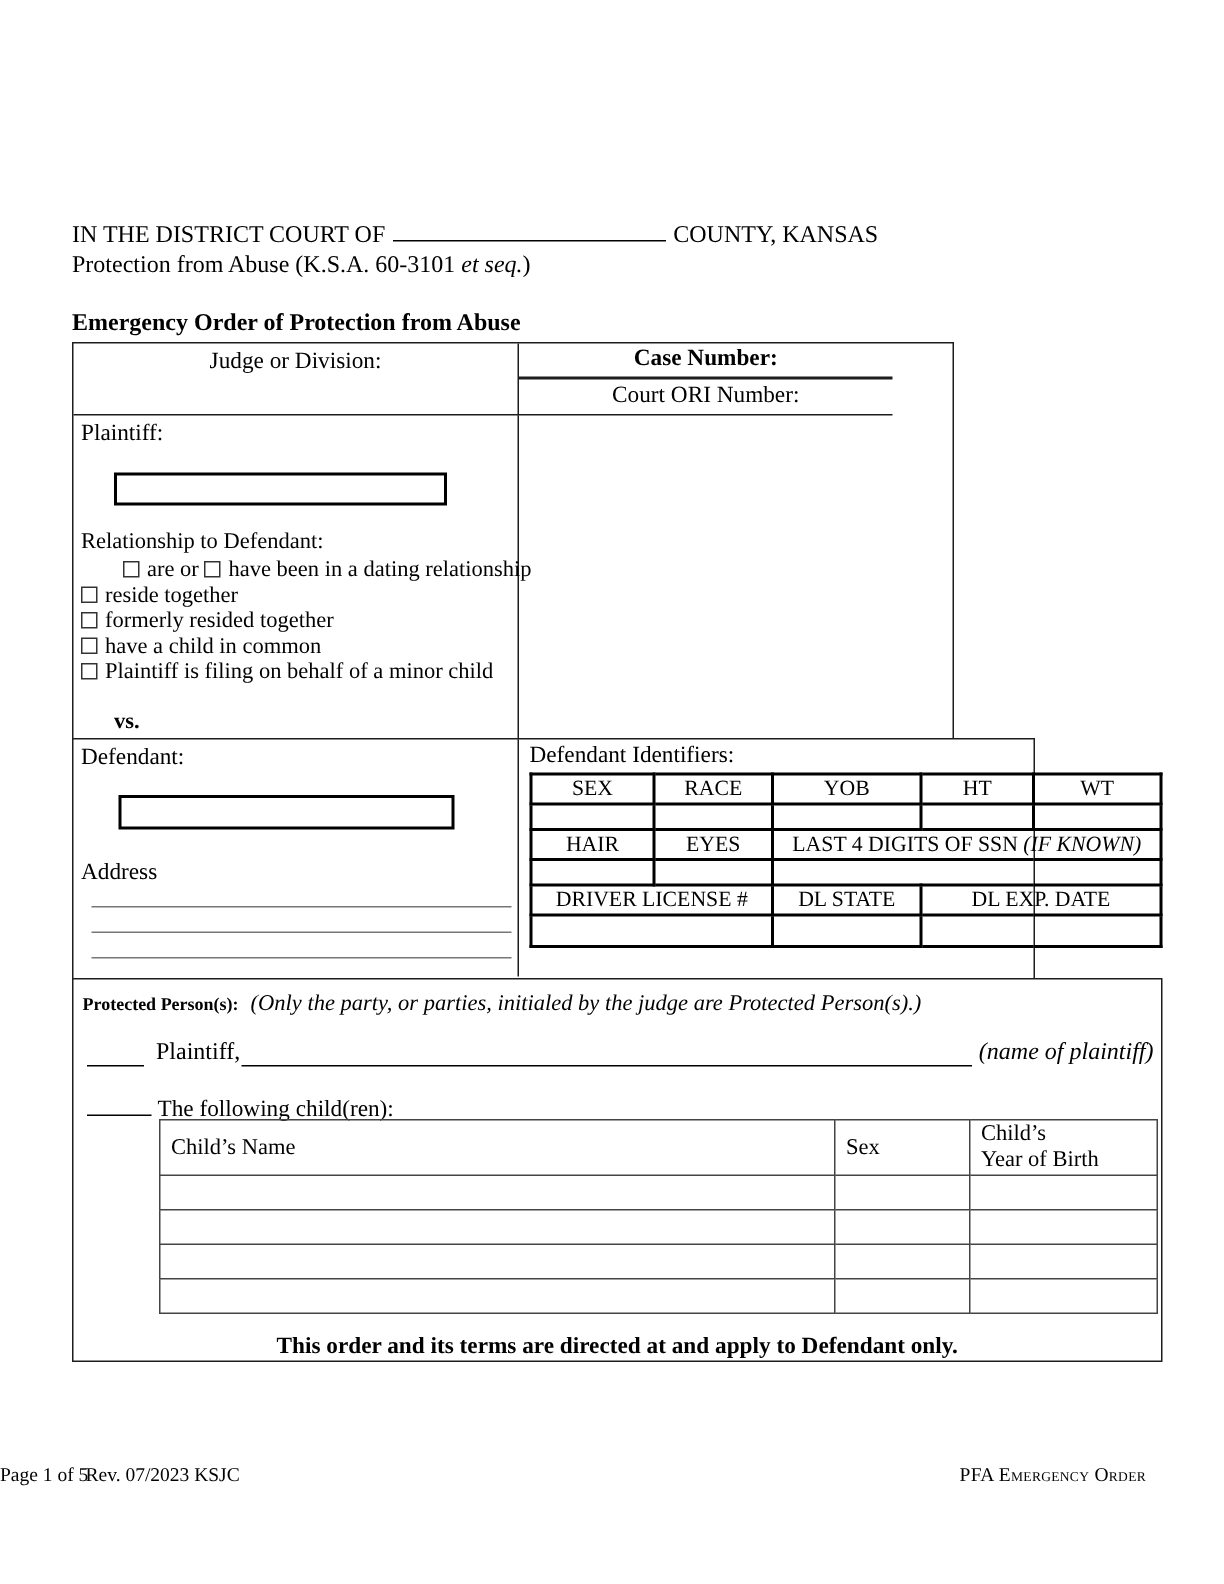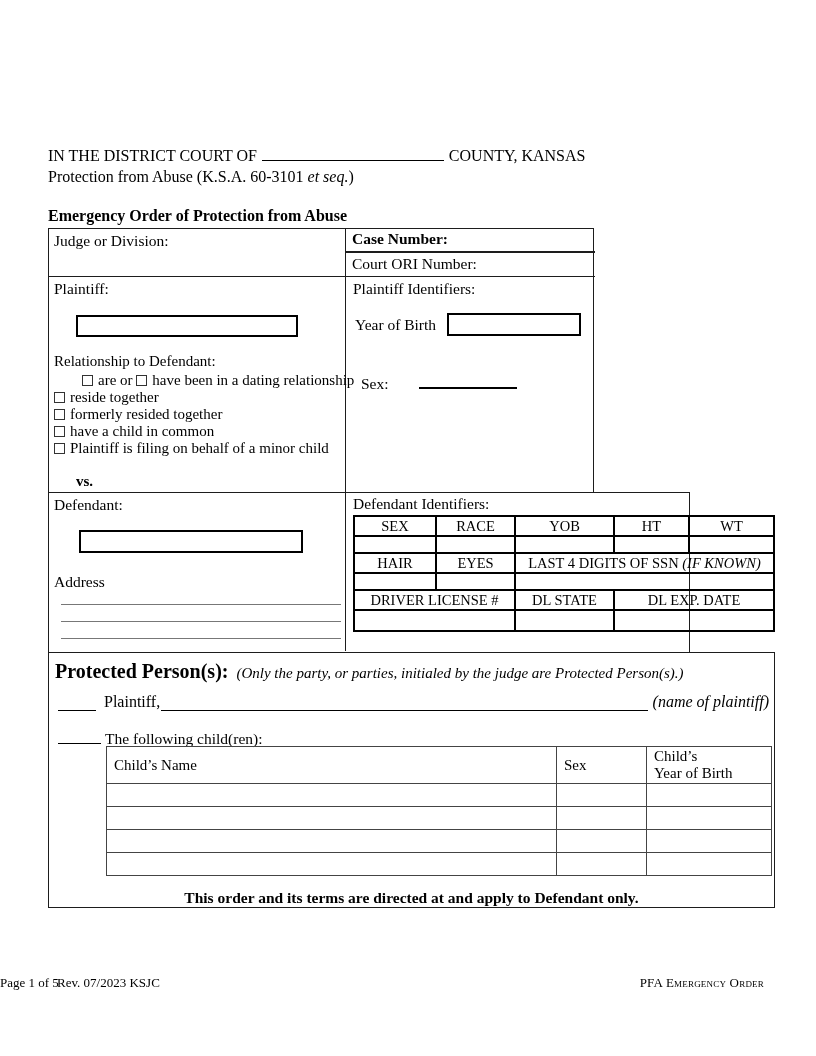--- a/index.html
+++ b/index.html
@@ -14,21 +14,21 @@
 
   
   .hline1 { left:48px; top:146px; font-size:16px; white-space:nowrap; }
   .hline2 { left:48px; top:168px; font-size:16px; }
   .blank { display:inline-block; border-bottom:1.4px solid #000; height:15px; vertical-align:baseline; }
   .county-blank { width:182px; margin:0 5px; }
   .form-title { left:48px; top:207px; font-size:16px; font-weight:bold; }
 
   
   .box { border:1.6px solid #1d1d1d; }
-  #top-table   { left:48px; top:228px; width:546px; height:264px; border-bottom:none; }
+  #top-table   { left:48px; top:228px; width:588px; height:264px; border-bottom:none;text-align:center; }
   #def-table   { left:48px; top:492px; width:642px; height:160px; border-bottom:none; }
   #prot-table  { left:48px; top:652px; width:727px; height:256px; }
 
   .cell-judge { left:0; top:0; width:297px; height:48px; border-right:1.6px solid #1d1d1d; border-bottom:1.6px solid #1d1d1d; padding:3px 5px; }
   .row-case   { left:297px; top:0; width:249px; height:24px; border-bottom:2px solid #1d1d1d; padding:1px 6px; font-weight:bold; }
   .row-ori    { left:297px; top:24px; width:249px; height:24px; border-bottom:1.6px solid #1d1d1d; padding:2px 6px; }
 
   .cell-plaintiff { left:0; top:48px; width:297px; height:216px; border-right:1.6px solid #1d1d1d; }
   .cell-pid       { left:297px; top:48px; width:249px; height:216px; }
 
@@ -55,21 +55,21 @@
   .cell-did  { left:297px; top:0; width:430px; height:158px; }
   .did-label { left:7px; top:2px; }
   .did-table { position:absolute; left:7px; top:22px; width:420px; border-collapse:collapse; table-layout:fixed; font-size:14.5px; }
   .did-table td { border:2px solid #000; text-align:center; padding:0; overflow:hidden; white-space:nowrap; }
   .did-table tr.hd td { height:20px; }
   .did-table tr.bl td { height:17px; }
   .did-table tr.bl2 td { height:21px; }
 
   
   .pp-title { left:6px; top:7px; white-space:nowrap; }
-  .pp-title b { font-size:20px; }
+  .pp-title b { font-size:12px; }
   .pp-title i { font-size:15px; margin-left:8px; }
   .pp-line1 { left:9px; right:5px; top:40px; display:flex; align-items:flex-end; font-size:16px; }
   .w38 { width:38px; }
   .w43 { width:43px; }
   .pp-plaintiff-word { margin-left:8px; }
   .grow-blank { flex:1 1 auto; margin:0 5px 0 1px; }
   .pp-namenote { white-space:nowrap; font-style:italic; }
   .pp-line2 { left:9px; top:76px; font-size:15.5px; }
   .pp-line2 .txt { margin-left:4px; }
   .child-table { position:absolute; left:57px; top:93px; width:665px; border-collapse:collapse; table-layout:fixed; font-size:15px; }
@@ -127,27 +127,20 @@
       </div>
       <div class="abs cb-line" style="top:146px;">
         <span class="cb"></span><span>have a child in common</span>
       </div>
       <div class="abs cb-line" style="top:163px;">
         <span class="cb"></span><span>Plaintiff is filing on behalf of a minor child</span>
       </div>
       <div class="abs vs">vs.</div>
     </div>
 
-    <div class="abs cell-pid">
-      <div class="abs pid-label lbl">Plaintiff Identifiers:</div>
-      <div class="abs yob-label">Year of Birth</div>
-      <div class="abs yob-box"></div>
-      <div class="abs sex-label">Sex:</div>
-      <div class="abs sex-line"></div>
-    </div>
   </div>
 
   <div class="abs box" id="def-table">
     <div class="abs cell-def">
       <div class="abs d-label lbl">Defendant:</div>
       <div class="abs d-box"></div>
       <div class="abs addr-label lbl">Address</div>
       <div class="abs addr-line" style="top:111px;"></div>
       <div class="abs addr-line" style="top:128px;"></div>
       <div class="abs addr-line" style="top:145px;"></div>

